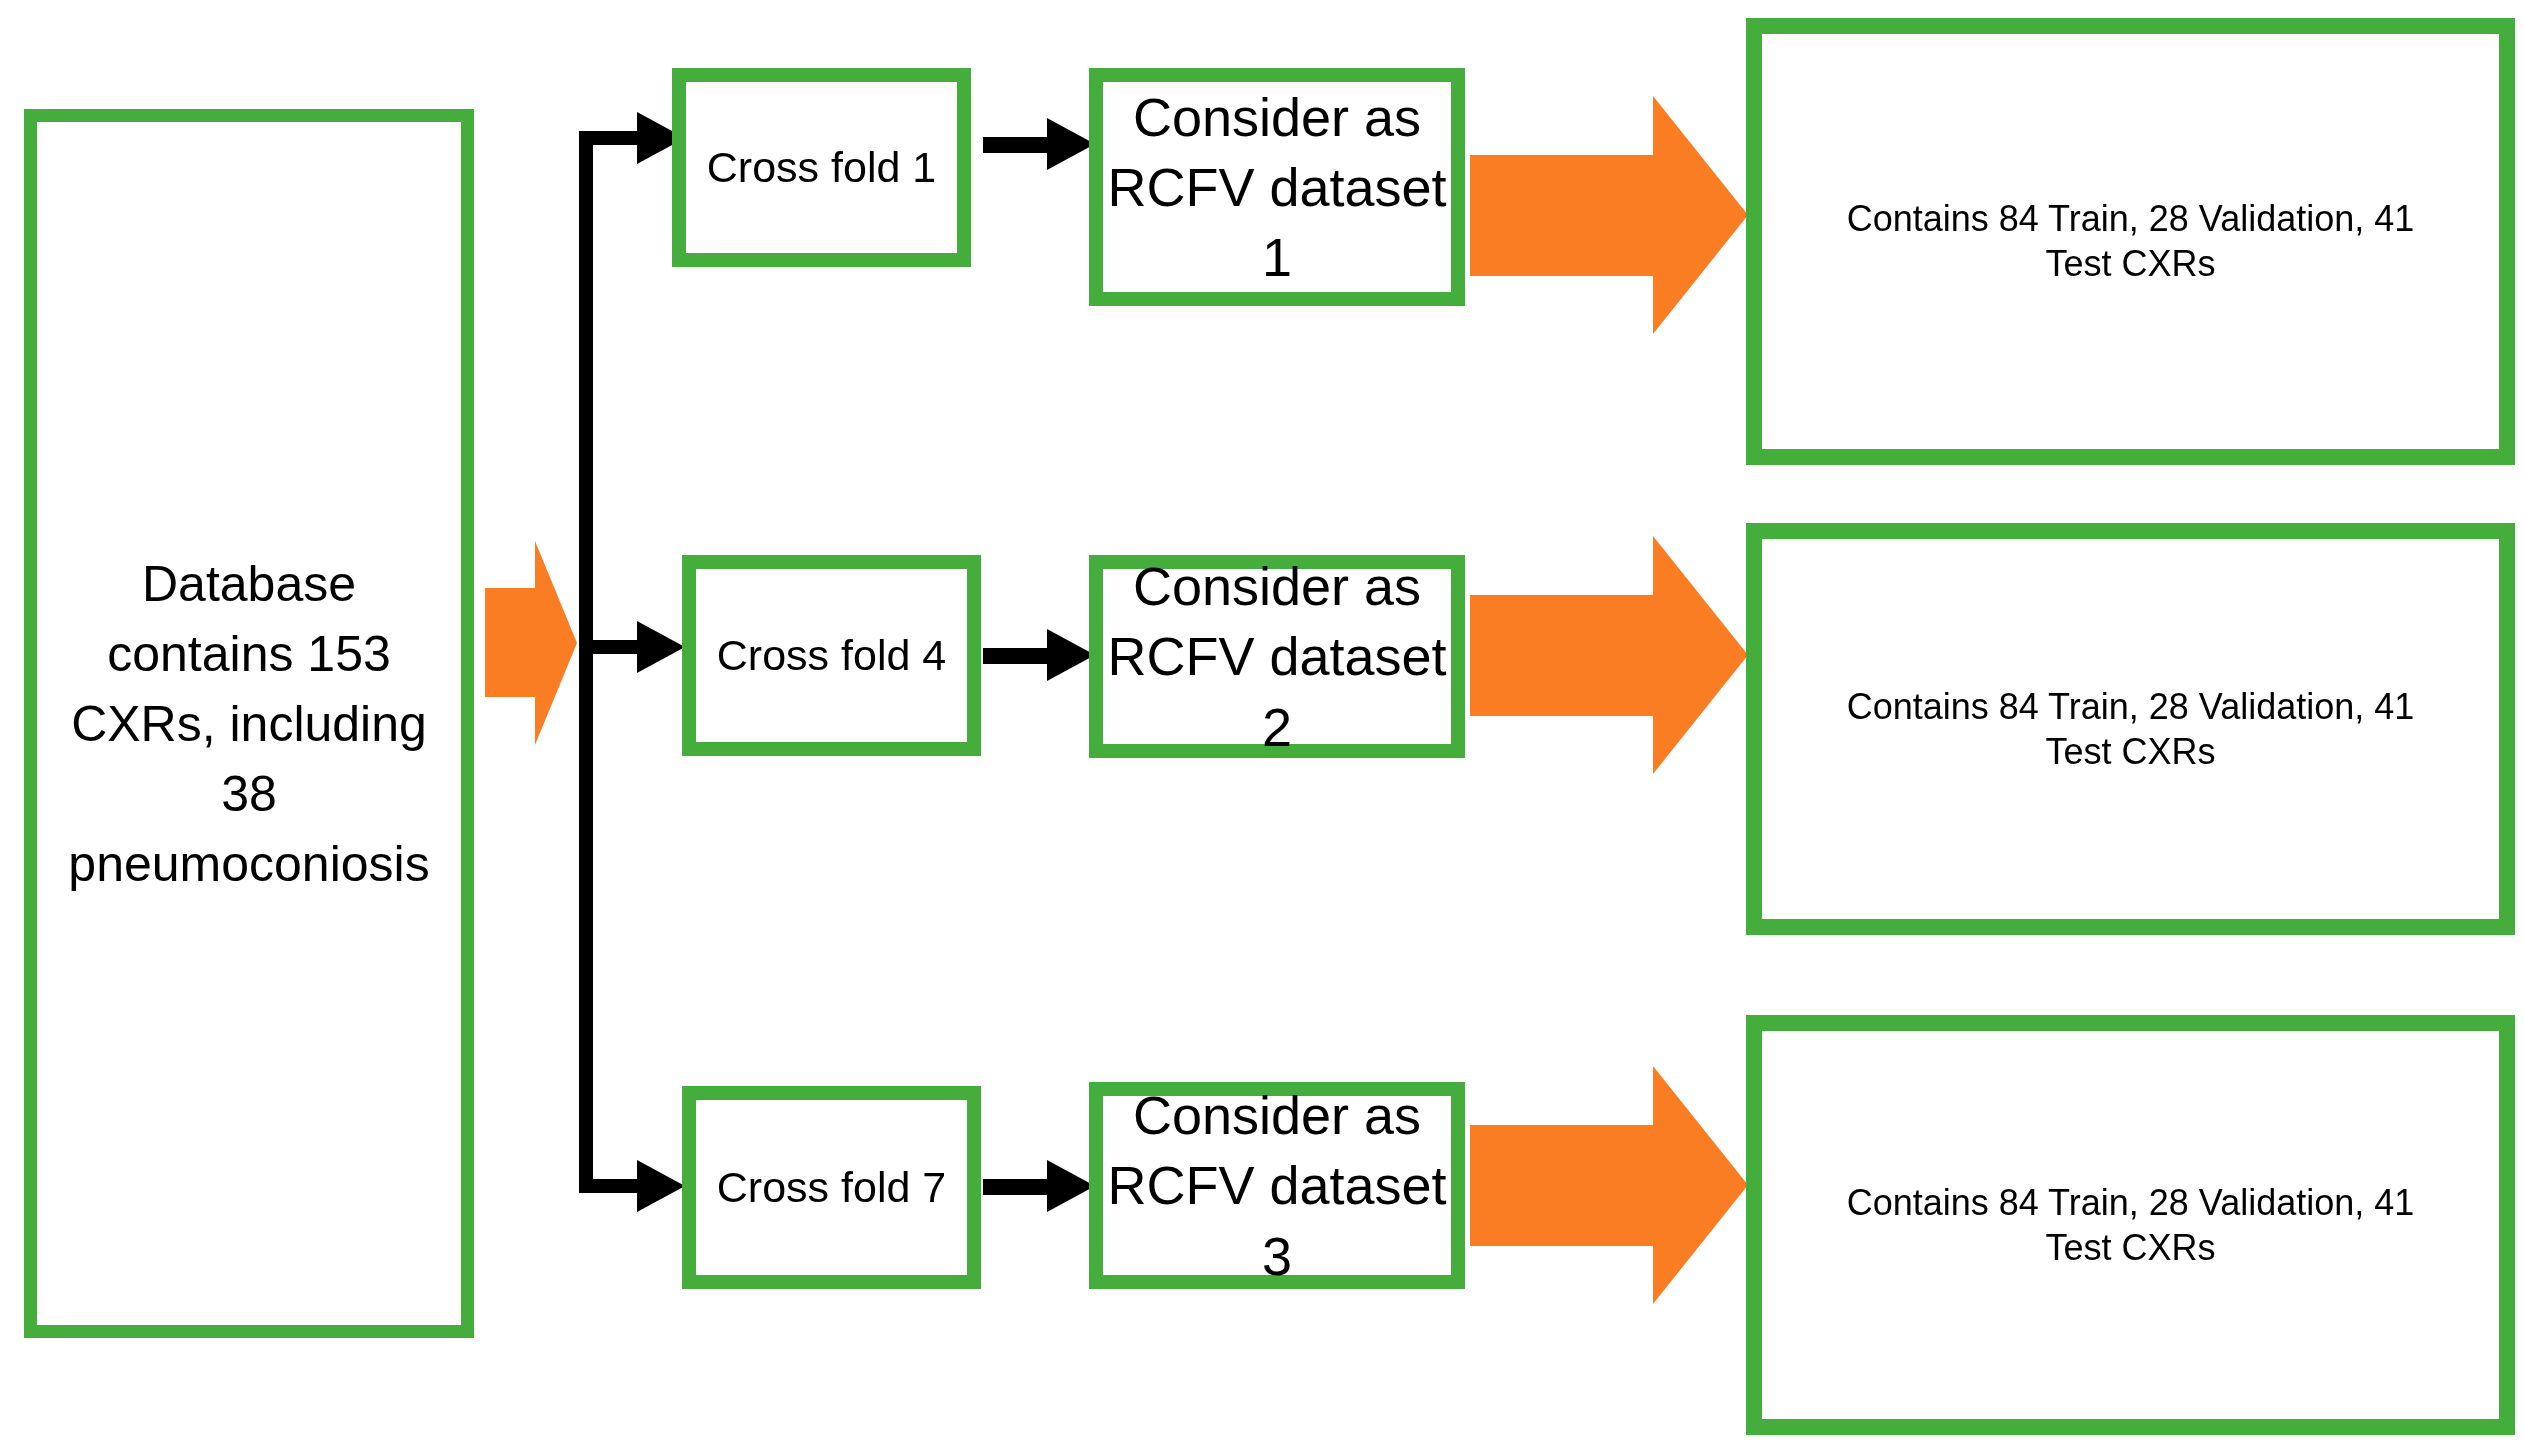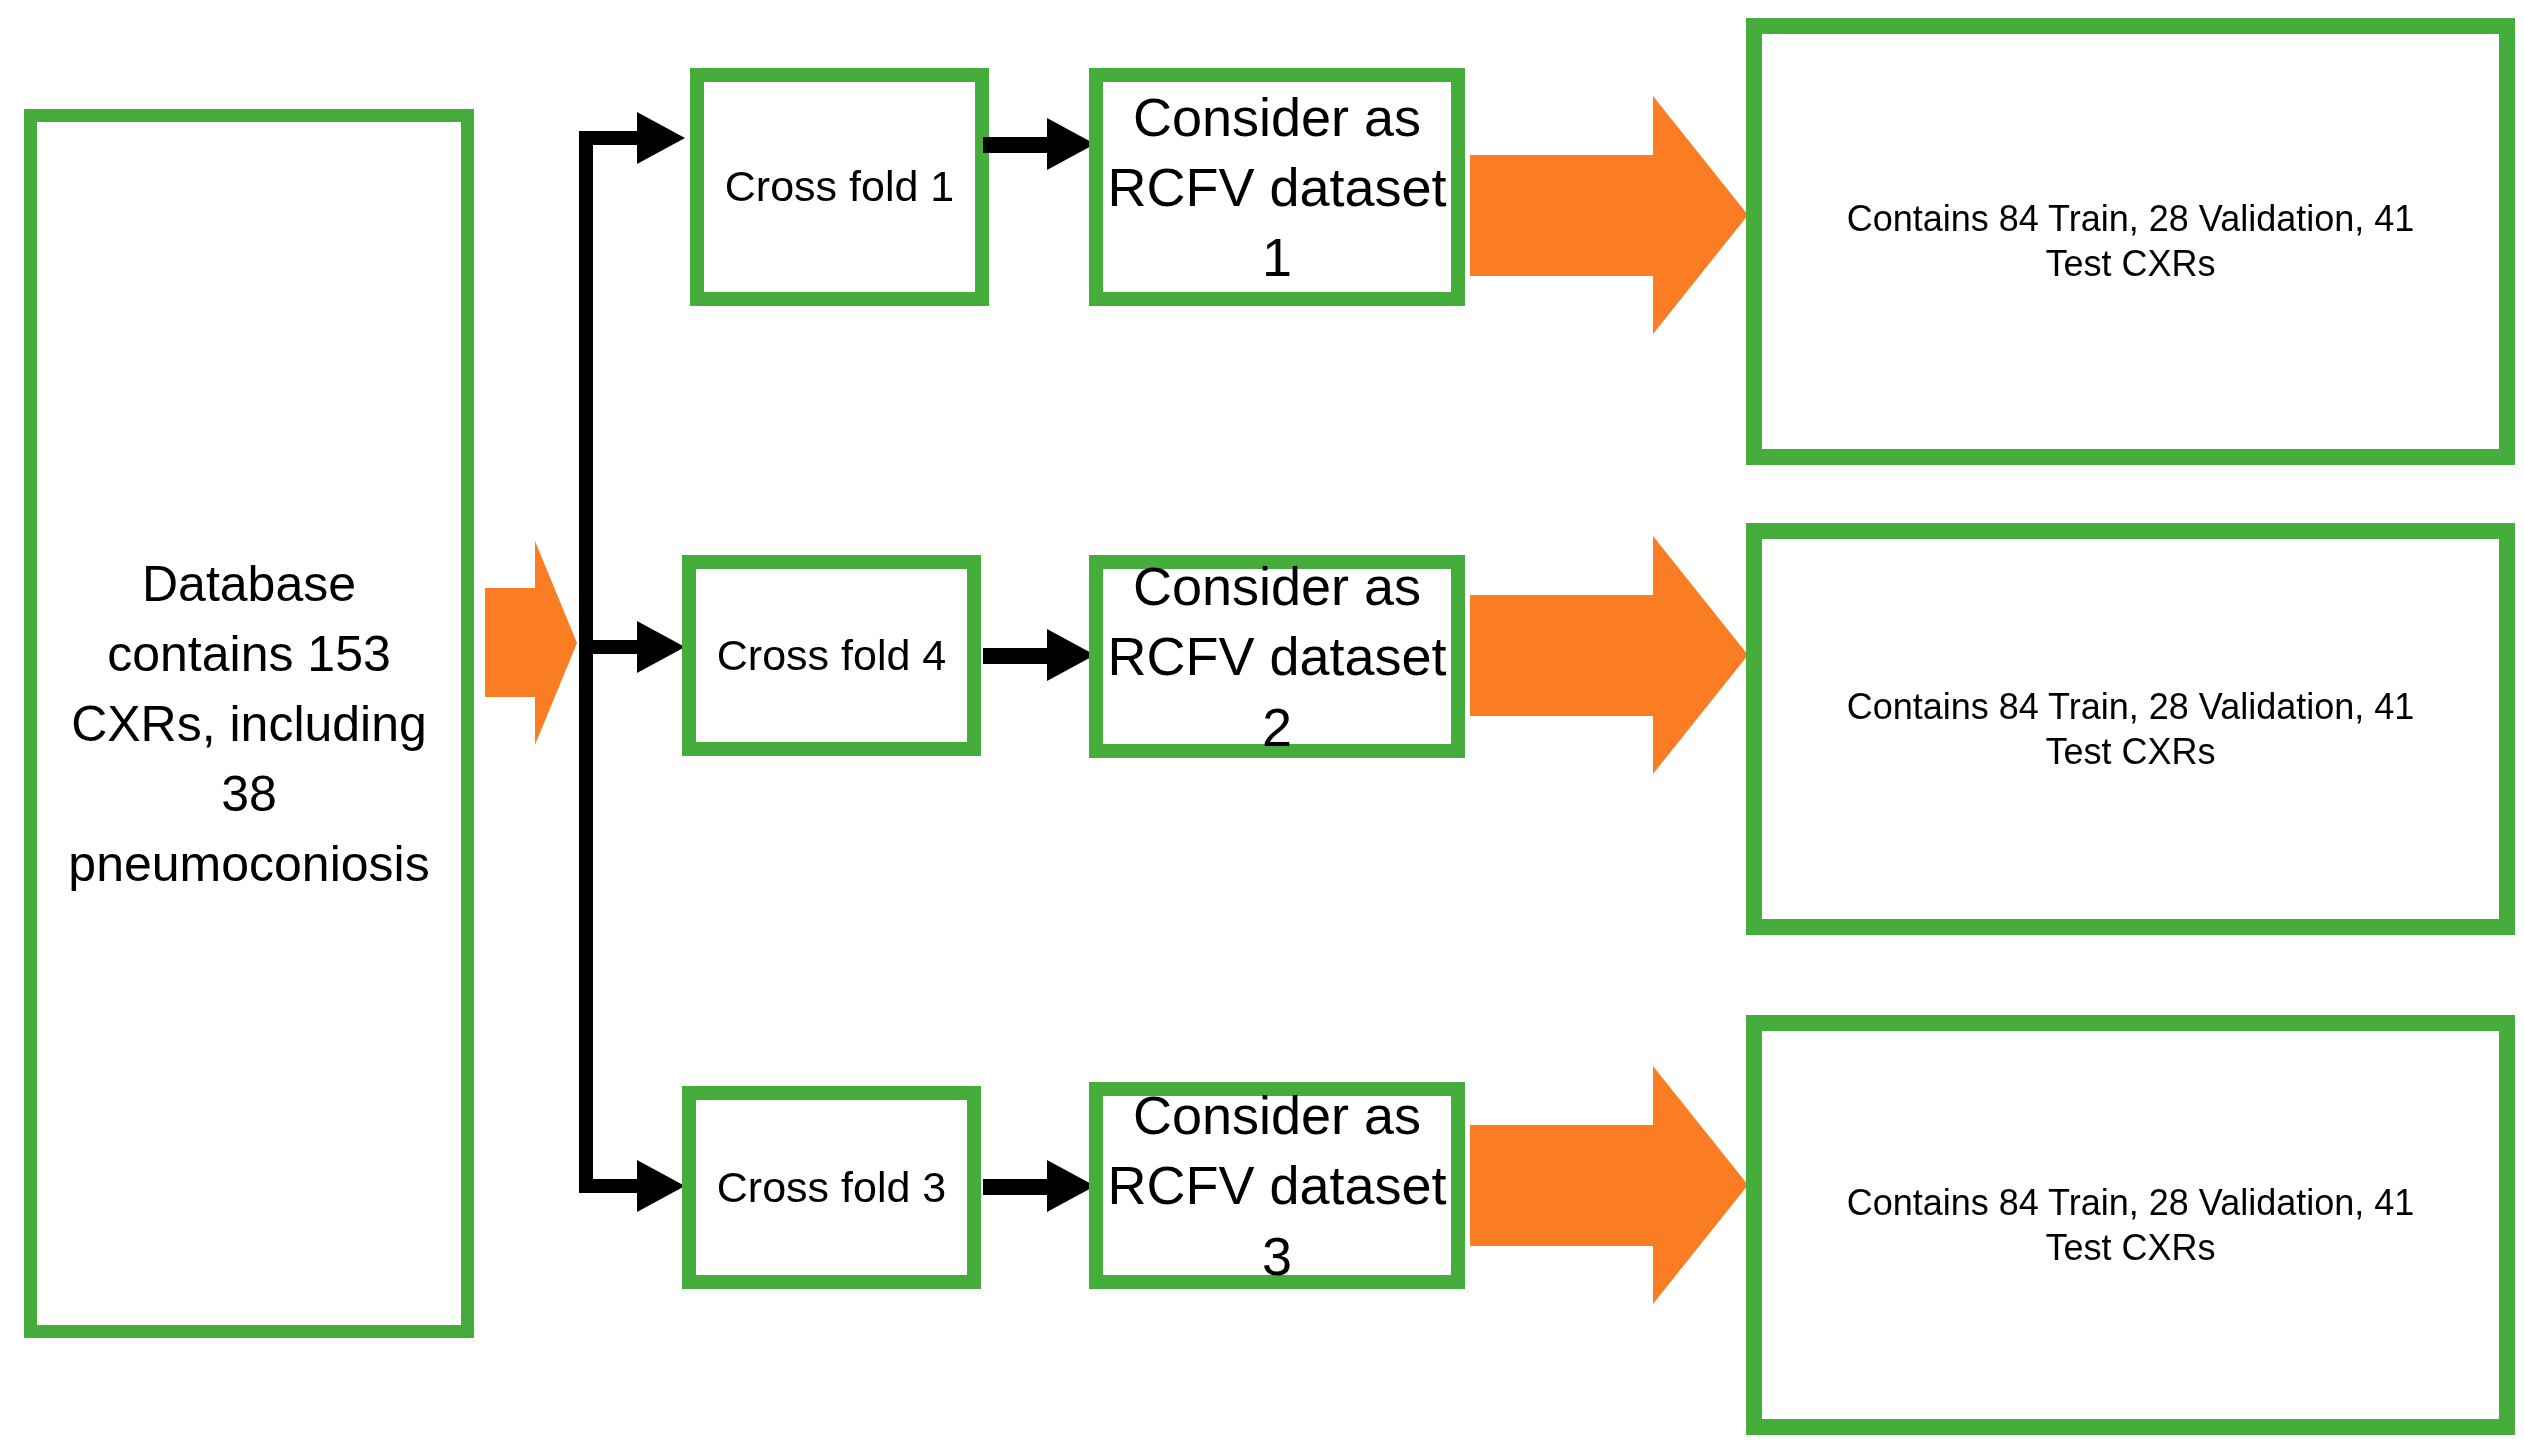--- a/index.html
+++ b/index.html
@@ -77,21 +77,21 @@
   <div class="shape" style="left:593px;top:621px;width:92px;height:53px">
     <div class="rect black" style="left:0;top:19.3px;width:46px;height:13.7px"></div>
     <div class="tri" style="left:44px;top:0;border-width:26.5px 0 26.5px 48px;border-left-color:var(--line)"></div>
   </div>
 
   <div class="shape" style="left:579px;top:1160px;width:106px;height:53px">
     <div class="rect black" style="left:0;top:19.3px;width:61px;height:13.7px"></div>
     <div class="tri" style="left:58px;top:0;border-width:26.5px 0 26.5px 48px;border-left-color:var(--line)"></div>
   </div>
 
-  <div class="gbox" style="left:690px;top:68px;width:299px;height:238px">
+  <div class="gbox" style="left:672px;top:68px;width:299px;height:199px">
     <div class="boxtext fold-text">Cross fold 1</div>
   </div>
   <div class="shape" style="left:983px;top:118px;width:113px;height:53px">
     <div class="rect black" style="left:0;top:18.5px;width:69px;height:16px"></div>
     <div class="tri" style="left:64px;top:0;border-width:26.5px 0 26.5px 48px;border-left-color:var(--line)"></div>
   </div>
   <div class="gbox" style="left:1089px;top:68px;width:376px;height:238px">
     <div class="boxtext rcfv-text">Consider as
 RCFV dataset 1</div>
   </div>
@@ -118,21 +118,21 @@
   <div class="shape" style="left:1470px;top:536px;width:277px;height:238px">
     <div class="rect orange" style="left:0;top:59px;width:183px;height:121px"></div>
     <div class="tri" style="left:183px;top:0;border-width:119px 0 119px 95px;border-left-color:var(--orange)"></div>
   </div>
   <div class="gbox result" style="left:1746px;top:523px;width:769px;height:412px">
     <div class="boxtext result-text">Contains 84 Train, 28 Validation, 41
 Test CXRs</div>
   </div>
 
   <div class="gbox" style="left:682px;top:1086px;width:299px;height:203px">
-    <div class="boxtext fold-text">Cross fold 3</div>
+    <div class="boxtext fold-text">Cross fold 7</div>
   </div>
   <div class="shape" style="left:983px;top:1160px;width:113px;height:53px">
     <div class="rect black" style="left:0;top:18.5px;width:69px;height:16px"></div>
     <div class="tri" style="left:64px;top:0;border-width:26.5px 0 26.5px 48px;border-left-color:var(--line)"></div>
   </div>
   <div class="gbox" style="left:1089px;top:1082px;width:376px;height:207px">
     <div class="boxtext rcfv-text">Consider as
 RCFV dataset 3</div>
   </div>
   <div class="shape" style="left:1470px;top:1066px;width:277px;height:238px">

